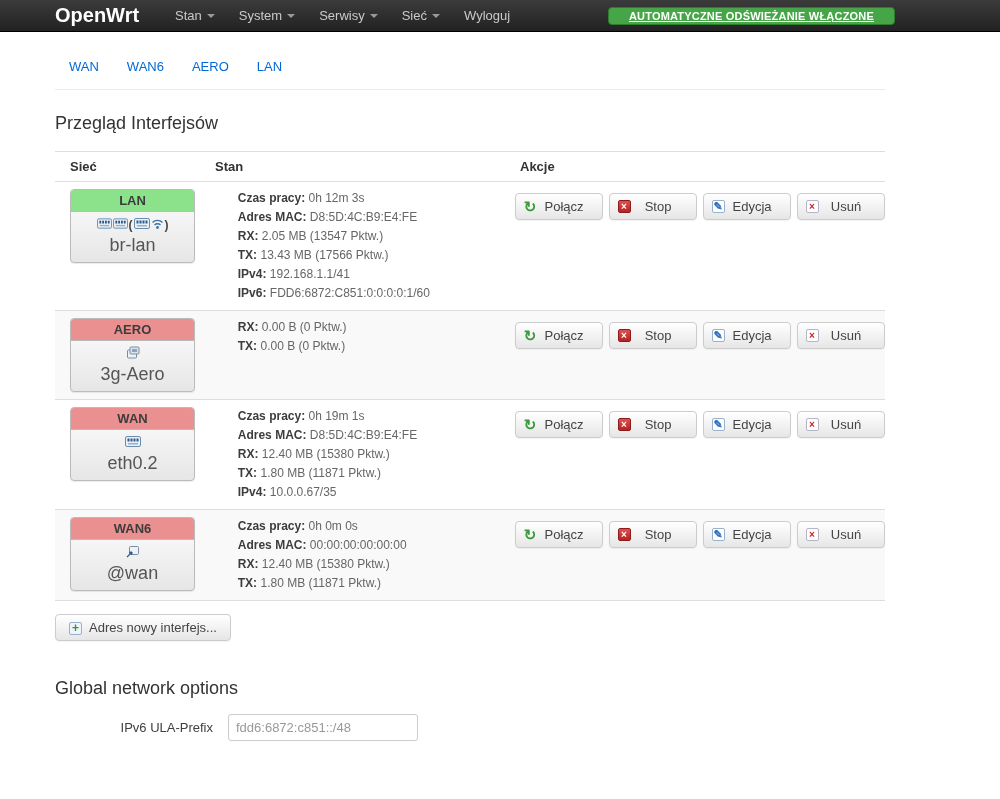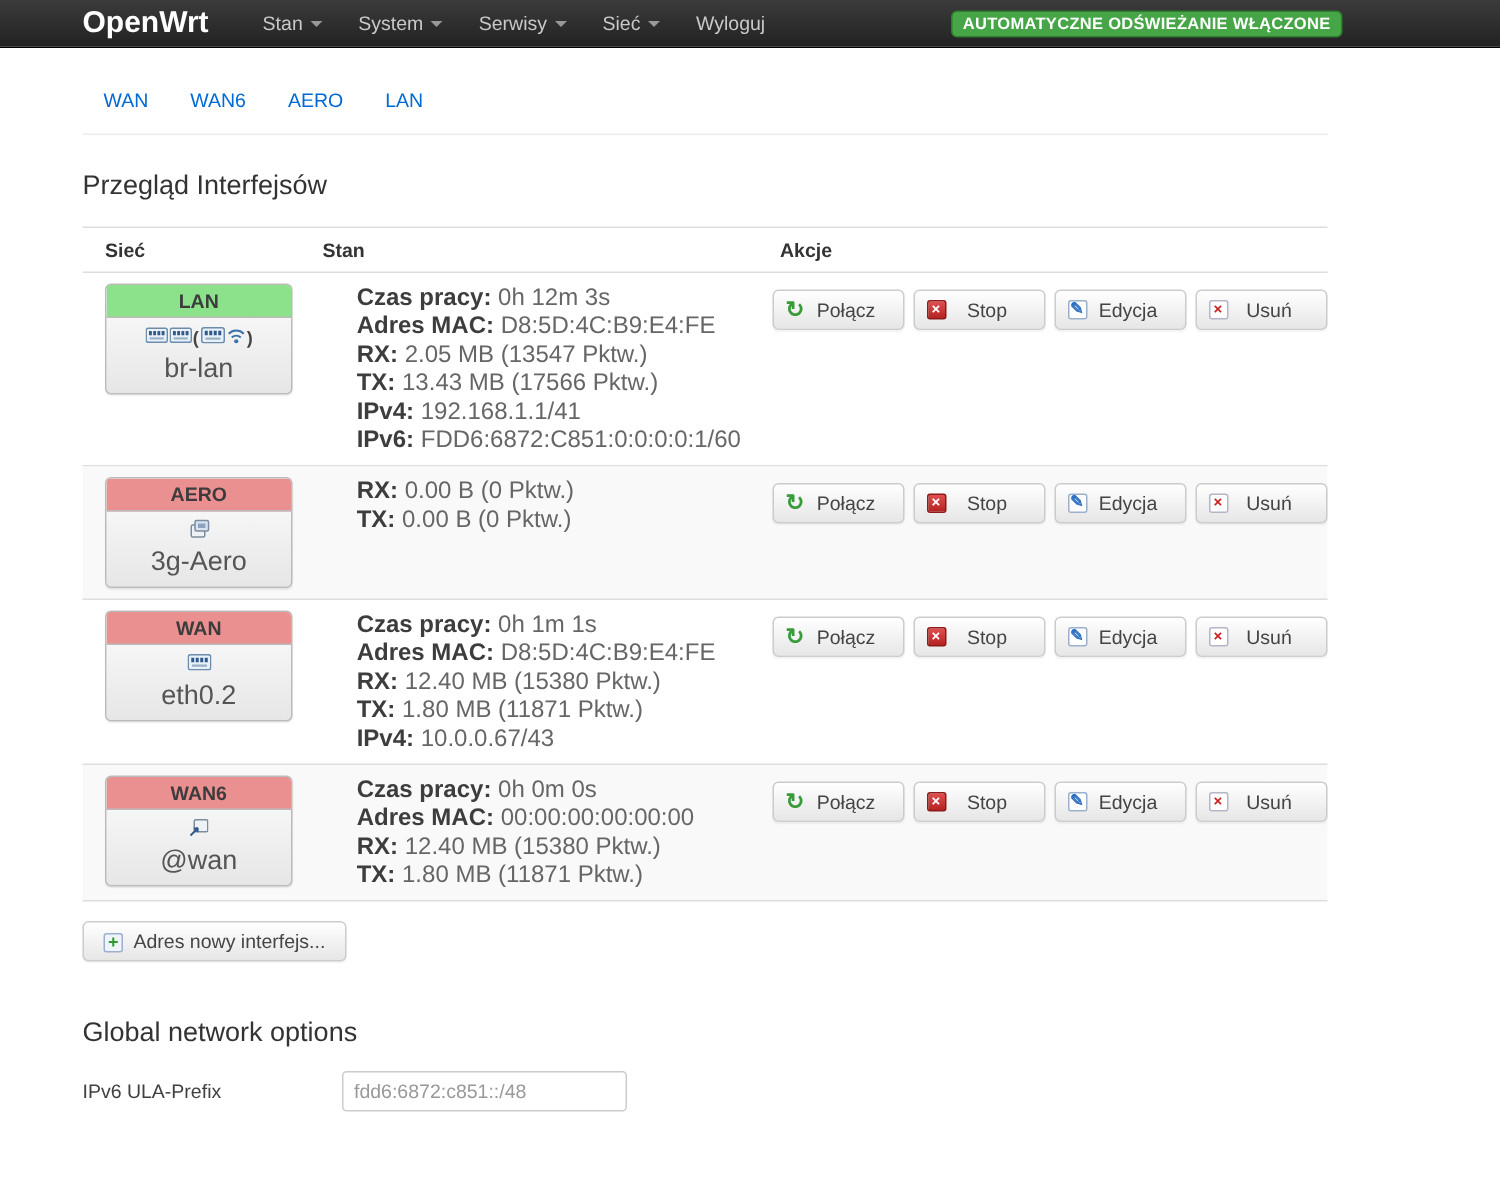--- a/index.html
+++ b/index.html
@@ -7,21 +7,21 @@
   body { width:1000px; min-height:799px; }
 
   
   .navbar { height:32px; background:linear-gradient(#3b3b3b,#222); border-bottom:1px solid #000; }
   .nav-inner { height:100%; margin-left:55px; width:840px; display:flex; align-items:center;text-align:right; }
   .brand { color:#fff; font-size:20px; font-weight:bold; margin-right:24px; letter-spacing:0; }
   .nav-items { display:flex; align-items:center; height:100%; }
   .nav-item { display:flex; align-items:center; gap:5px; color:#c9c9c9; text-decoration:none; padding:0 12px; height:100%; font-size:13px; cursor:pointer; }
   .caret { width:0; height:0; border-left:4px solid transparent; border-right:4px solid transparent; border-top:4px solid #999; display:inline-block; }
   .flex-sp { flex:1; }
-  .refresh-badge { background:#46a546; border:1px solid #2d7d2d; color:#fff; font-size:11px; font-weight:bold; padding:2px 7px; border-radius:4px; letter-spacing:.2px; cursor:pointer; }
+  .refresh-badge { background:#46a546; border:1px solid #2d7d2d; color:#fff; font-size:11px; font-weight:bold; padding:2px 20px; border-radius:4px; letter-spacing:.2px; cursor:pointer;text-decoration:underline; }
 
   
   .container { width:830px; margin:0 0 0 55px; }
 
   
   .tabs { display:flex; padding-top:23px; border-bottom:1px solid #ececec; }
   .tab { color:#0069d6; text-decoration:none; padding:4px 14px 15px; font-size:13px; cursor:pointer; }
 
   h1.page-title { color:#0069d6; font-size:22px; font-weight:bold; margin:15px 0 0 0; }
   h2.section-title { color:#333; font-size:18px; font-weight:normal; margin:23px 0 0 0; }
@@ -40,21 +40,21 @@
 
   
   .ifacebox { width:125px; border:1px solid #bbb; border-radius:4px; overflow:hidden; text-align:center;
               box-shadow:0 1px 1px rgba(0,0,0,.08); background:linear-gradient(#fdfdfd,#e6e6e6); }
   .ifacebox-head { padding:3px 2px; font-weight:bold; color:#3c3c3c; font-size:13px; border-bottom:1px solid #bbb; }
   .ifacebox-body { padding:5px 2px 6px; }
   .iface-icons { height:16px; display:flex; justify-content:center; align-items:center; gap:1px; color:#444; font-size:12px; }
   .iface-dev { color:#555; font-size:18px; margin-top:2px; }
 
   
-  .stats { line-height:19px; font-size:16px;margin-left:36px; }
+  .stats { line-height:19px; font-size:12px;margin-left:36px; }
   .stat-label { color:#3d3d3d; }
   .stat-value { color:#666; }
 
   
   .btn { display:inline-flex; align-items:center; background:linear-gradient(#ffffff,#e6e6e6); border:1px solid #ccc;
          border-radius:4px; font-size:13px; color:#444; cursor:pointer; font-family:inherit;
          box-shadow:0 1px 1px rgba(0,0,0,.05); }
   .actions { display:flex; gap:6px; }
   .act-btn { width:88px; height:27px; padding:0 6px; }
   .act-btn .ic-slot { display:inline-flex; width:16px; justify-content:center; }
@@ -67,21 +67,21 @@
   .ic-stop { background:linear-gradient(#e05050,#b52222); border:1px solid #8e1a1a; color:#fff; }
   .ic-edit { background:#fff; border:1px solid #9ab0cc; color:#2d6fc2; font-size:11px; }
   .ic-del  { background:#fff; border:1px solid #b5b5c8; color:#cc2222; }
   .ic-add  { background:#eef4fa; border:1px solid #9ab0cc; color:#2d9b2d; font-size:12px; }
   .ic-connect { color:#3a9b3a; font-size:15px; font-weight:bold; line-height:1; }
   .paren { color:#444; font-weight:bold; }
 
   
   h2.gno { margin-top:37px; }
   .form-row { display:flex; align-items:center; margin-top:15px; }
-  .form-row label { width:158px; margin-right:15px; color:#404040; }
+  .form-row label { width:158px; text-align:right; margin-right:15px; color:#404040; }
   .form-row input { width:190px; height:27px; border:1px solid #ccc; border-radius:3px; padding:0 7px;
                     font-family:inherit; font-size:13px; color:#999; outline:none; }
 </style>
 </head>
 <body>
 
 <nav class="navbar">
   <div class="nav-inner">
     <span class="brand">OpenWrt</span>
     <div class="nav-items" id="nav-items">
@@ -264,25 +264,25 @@
                       <rect x="8.5" y="2.5" width="2" height="3" fill="#2d5a8a"></rect>
                       <rect x="11.5" y="2.5" width="2" height="3" fill="#2d5a8a"></rect>
                       <rect x="3" y="7" width="10" height="1.5" fill="#9ab0c4"></rect>
                     </svg></span>
                 </div>
           <div class="iface-dev">eth0.2</div>
         </div>
       </div>
     </div>
     <div class="td c2 stats">
-            <div class="stat-line"><strong class="stat-label">Czas pracy:</strong> <span class="stat-value">0h 1m 1s</span></div>
+            <div class="stat-line"><strong class="stat-label">Czas pracy:</strong> <span class="stat-value">0h 19m 1s</span></div>
             <div class="stat-line"><strong class="stat-label">Adres MAC:</strong> <span class="stat-value">D8:5D:4C:B9:E4:FE</span></div>
             <div class="stat-line"><strong class="stat-label">RX:</strong> <span class="stat-value">12.40 MB (15380 Pktw.)</span></div>
             <div class="stat-line"><strong class="stat-label">TX:</strong> <span class="stat-value">1.80 MB (11871 Pktw.)</span></div>
-            <div class="stat-line"><strong class="stat-label">IPv4:</strong> <span class="stat-value">10.0.0.67/43</span></div>
+            <div class="stat-line"><strong class="stat-label">IPv4:</strong> <span class="stat-value">10.0.0.67/35</span></div>
           </div>
     <div class="td c3 actions">
             <button class="btn act-btn">
               <span class="ic-slot">
                 <span class="ic-connect">↻</span>
               </span>
               <span class="albl">Połącz</span>
             </button>
             <button class="btn act-btn">
               <span class="ic-slot">

